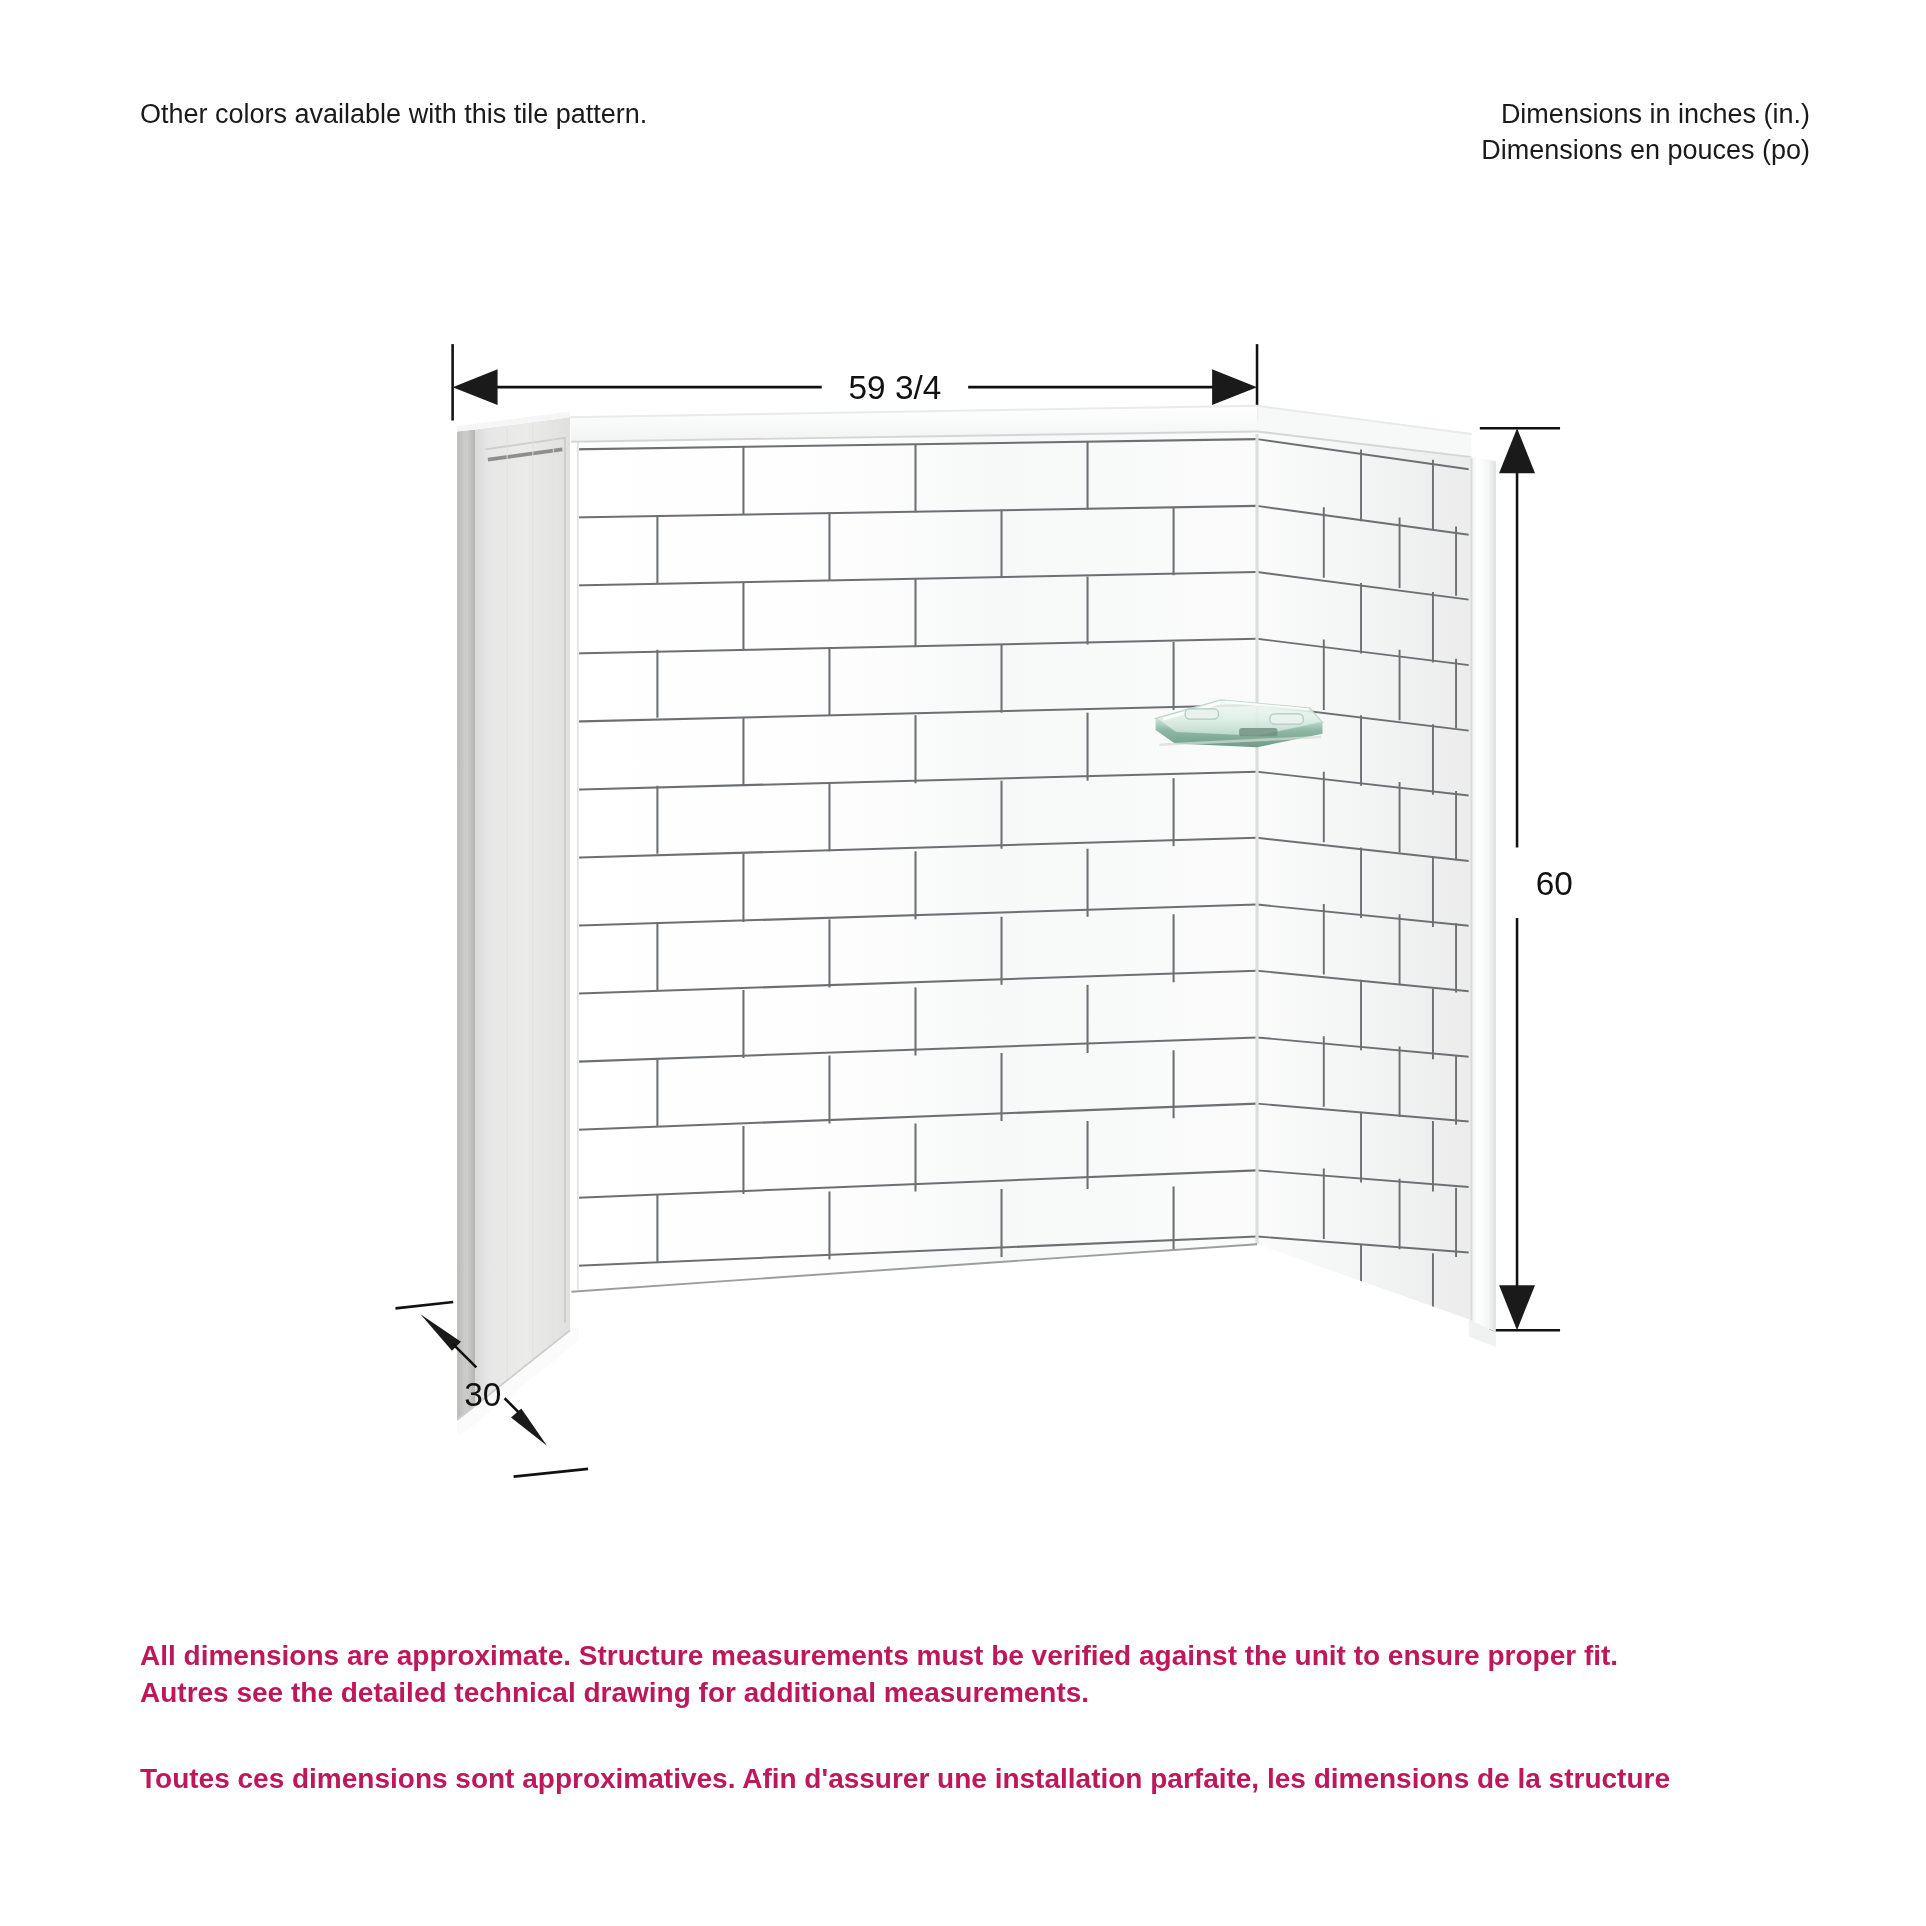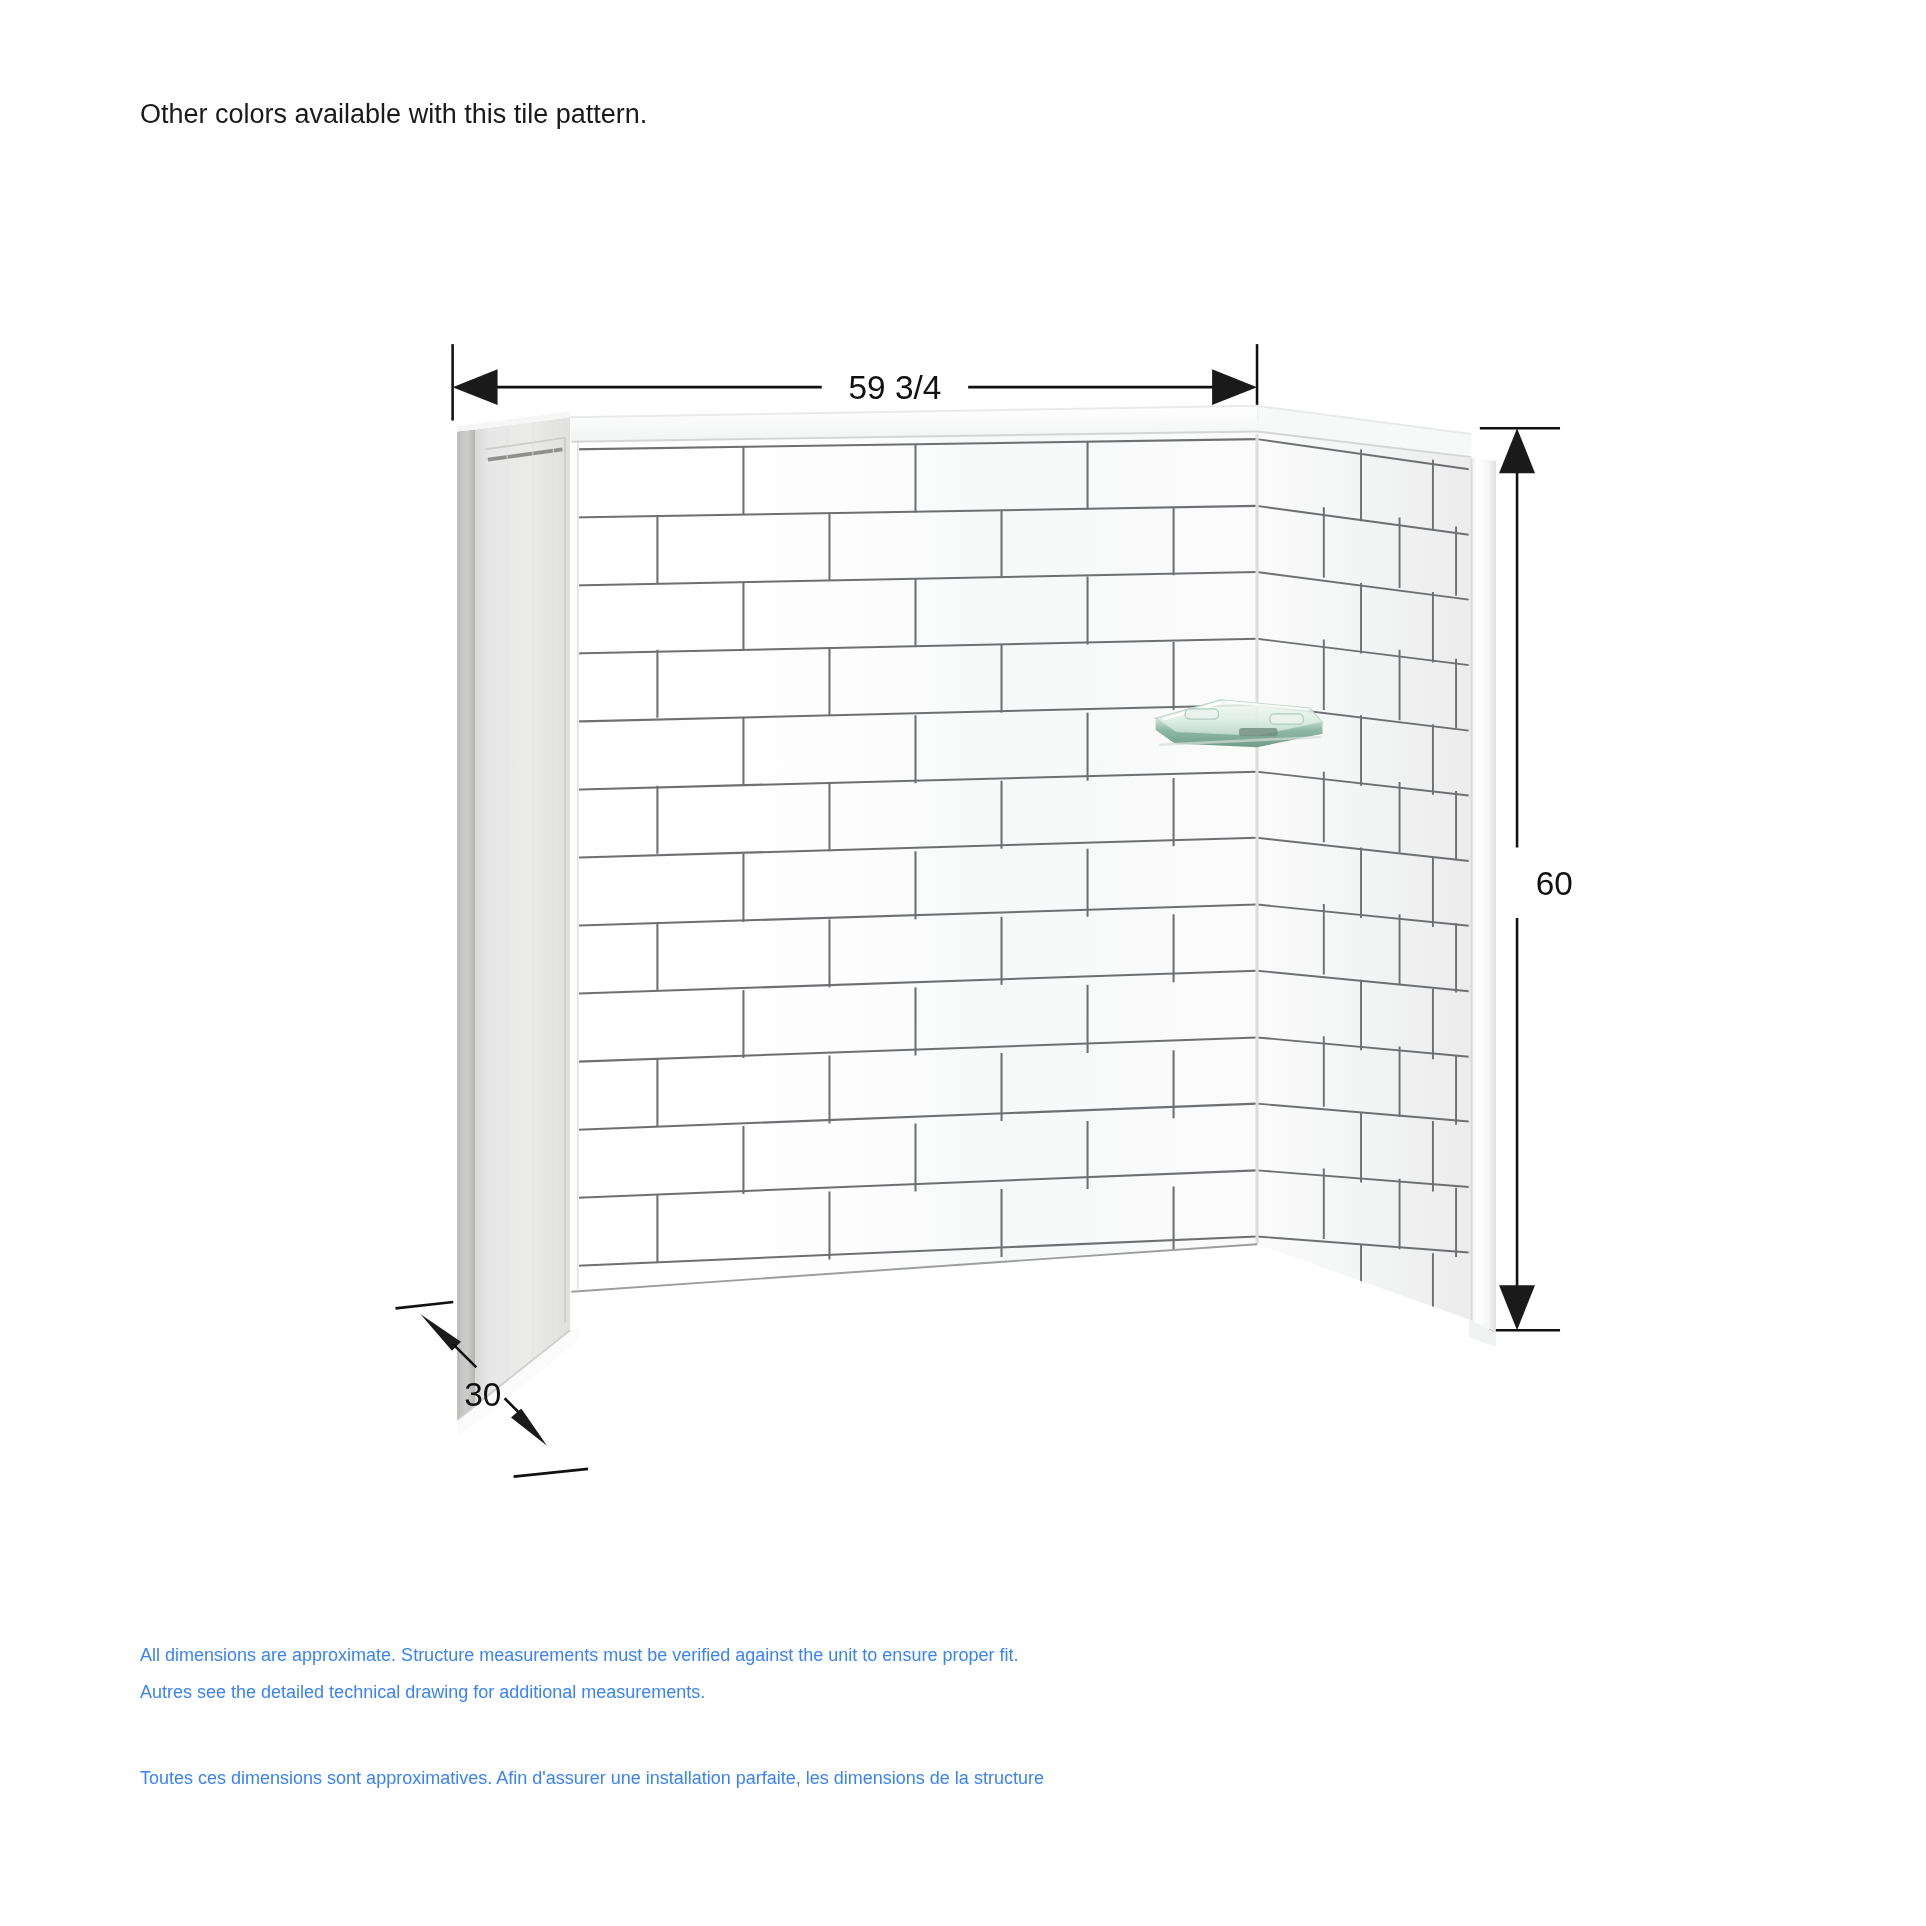--- a/index.html
+++ b/index.html
@@ -33,24 +33,25 @@
     white-space: nowrap;
   }
   #note-left  { left: 140px; top: 96px; text-align: left; }
   #note-right { right: 116px; top: 96px; text-align: right; }
   .note-line { display: block; }
 
   
   .disclaimer {
     position: absolute;
     left: 140px;
-    font-size: 18px;
+    font-size: 28px;
     line-height: 37px;
-    color: #3b82f6;
+    color: #be185d;
     width: 1644px;
+    font-weight: bold;
   }
   #disclaimer-en { top: 1637px; }
   #disclaimer-fr { top: 1760px; }
   .disclaimer-line { display: block; }
 
   
   #drawing {
     position: absolute;
     left: 0;
     top: 0;
@@ -65,20 +66,24 @@
 </style>
 </head>
 <body>
 
 <div id="page">
 
   <div class="note-block" id="note-left">
     <span class="note-line">Other colors available with this tile pattern.</span>
   </div>
 
+  <div class="note-block" id="note-right">
+    <span class="note-line">Dimensions in inches (in.)</span>
+    <span class="note-line">Dimensions en pouces (po)</span>
+  </div>
 
   <svg id="drawing" viewBox="0 0 3000 3000">
     <defs>
 
       <linearGradient id="backSheen" x1="0" y1="0" x2="1" y2="0">
         <stop offset="0%" stop-color="#ffffff"></stop>
         <stop offset="42%" stop-color="#fdfdfd"></stop>
         <stop offset="62%" stop-color="#f7f8f8"></stop>
         <stop offset="100%" stop-color="#fbfbfb"></stop>
       </linearGradient>

